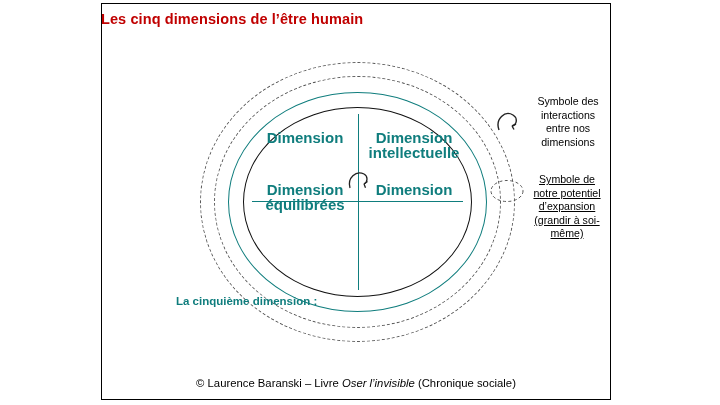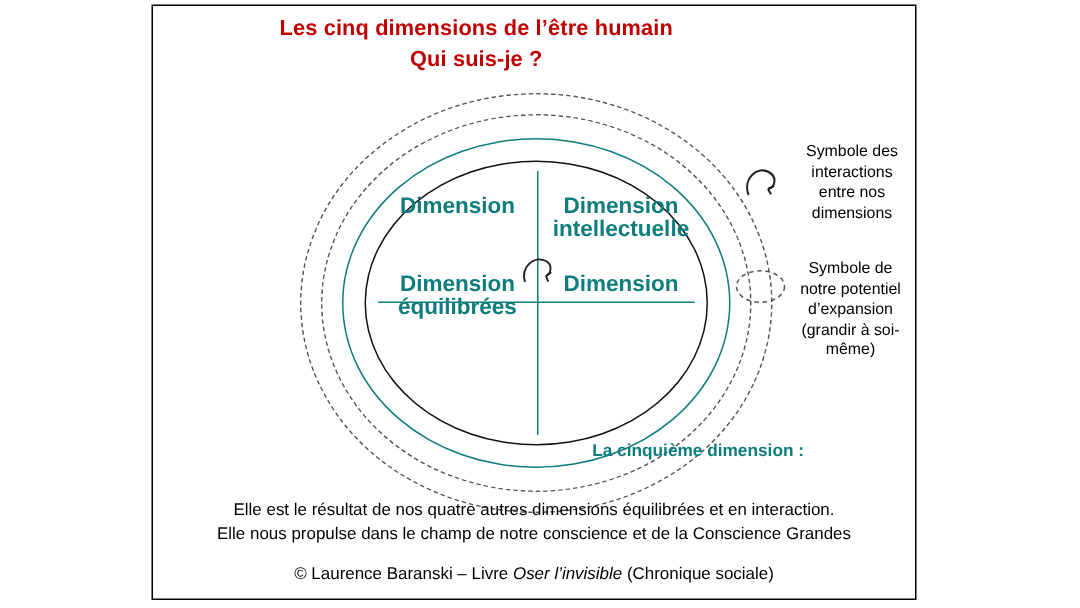--- a/index.html
+++ b/index.html
@@ -29,21 +29,21 @@
     border: 1px solid #000000;
     box-sizing: border-box;
     background: #ffffff;
   }
   
   .title-block {
     position: absolute;
     left: 101px;
     top: 9px;
     width: 433px;
-    text-align: center;
+    text-align: left;
   }
   .title-line {
     color: #c00000;
     font-weight: bold;
     font-size: 14.5px;
     line-height: 21px;
     letter-spacing: 0.1px;
   }
   
   .ellipse {
@@ -98,21 +98,21 @@
   .quad-spirituelle { left: 253px; top: 131px; }
   .quad-intellectuelle { left: 362px; top: 131px; }
   .quad-emotionnelle { left: 253px; top: 183px; }
   .quad-physique { left: 362px; top: 183px; }
   
   .fifth {
     position: absolute;
     left: 176px;
     top: 294px;
     width: 360px;
-    text-align: right;
+    text-align: left;
     color: #0f7d7d;
     font-weight: bold;
     font-size: 11.5px;
     line-height: 15px;
   }
   
   .para {
     position: absolute;
     left: 106px;
     top: 333px;
@@ -135,38 +135,37 @@
   .credit i { font-style: italic; }
   
   .legend {
     position: absolute;
     color: #000000;
     font-size: 10.6px;
     line-height: 13.5px;
     text-align: center;
   }
   .legend-interactions { left: 528px; top: 95px; width: 80px; }
-  .legend-potentiel { left: 528px; top: 173px; width: 78px; }
+  .legend-potentiel { left: 528px; top: 173px; width: 78px; text-decoration: underline; }
   
   .glyph { position: absolute; }
   .glyph-arc-legend { left: 494px; top: 108px; width: 28px; height: 26px; }
   .glyph-dash-legend { left: 489px; top: 178px; width: 36px; height: 26px; }
   .glyph-arc-center { left: 346px; top: 168px; width: 26px; height: 24px; }
   svg { display: block; overflow: visible; }
 </style>
 </head>
 <body>
 
 <div id="page">
 
   <div class="frame"></div>
 
   <div class="title-block">
     <div class="title-line">Les cinq dimensions de l’être humain</div>
-    <div class="title-line">Qui suis-je ?</div>
   </div>
 
   <div class="ellipse ell-dash-outer"></div>
   <div class="ellipse ell-dash-mid"></div>
   <div class="ellipse ell-solid-outer"></div>
   <div class="ellipse ell-inner-white"></div>
 
   <div class="cross-v"></div>
   <div class="cross-h"></div>
 
@@ -189,24 +188,20 @@
     <div>équilibrées</div>
   </div>
   <div class="quad quad-physique">
     <div>Dimension</div>
   </div>
 
   <div class="fifth">
     <div>La cinquième dimension :</div>
   </div>
 
-  <div class="para">
-    <div>Elle est le résultat de nos quatre autres dimensions équilibrées et en interaction.</div>
-    <div>Elle nous propulse dans le champ de notre conscience et de la Conscience Grandes</div>
-  </div>
 
   <div class="credit">
     <span>© Laurence Baranski – Livre </span><i>Oser l’invisible</i><span> (Chronique sociale)</span>
   </div>
 
   <div class="glyph glyph-arc-legend">
     <svg width="28" height="26" viewBox="0 0 28 26">
       <path d="M5 22 C1 11, 11 2, 19 7 C24 10, 23 17, 18 18" fill="none" stroke="#222222" stroke-width="1.4"></path>
       <path d="M18 18 L22 16 M18 18 L20 21.5" fill="none" stroke="#222222" stroke-width="1.4"></path>
     </svg>

